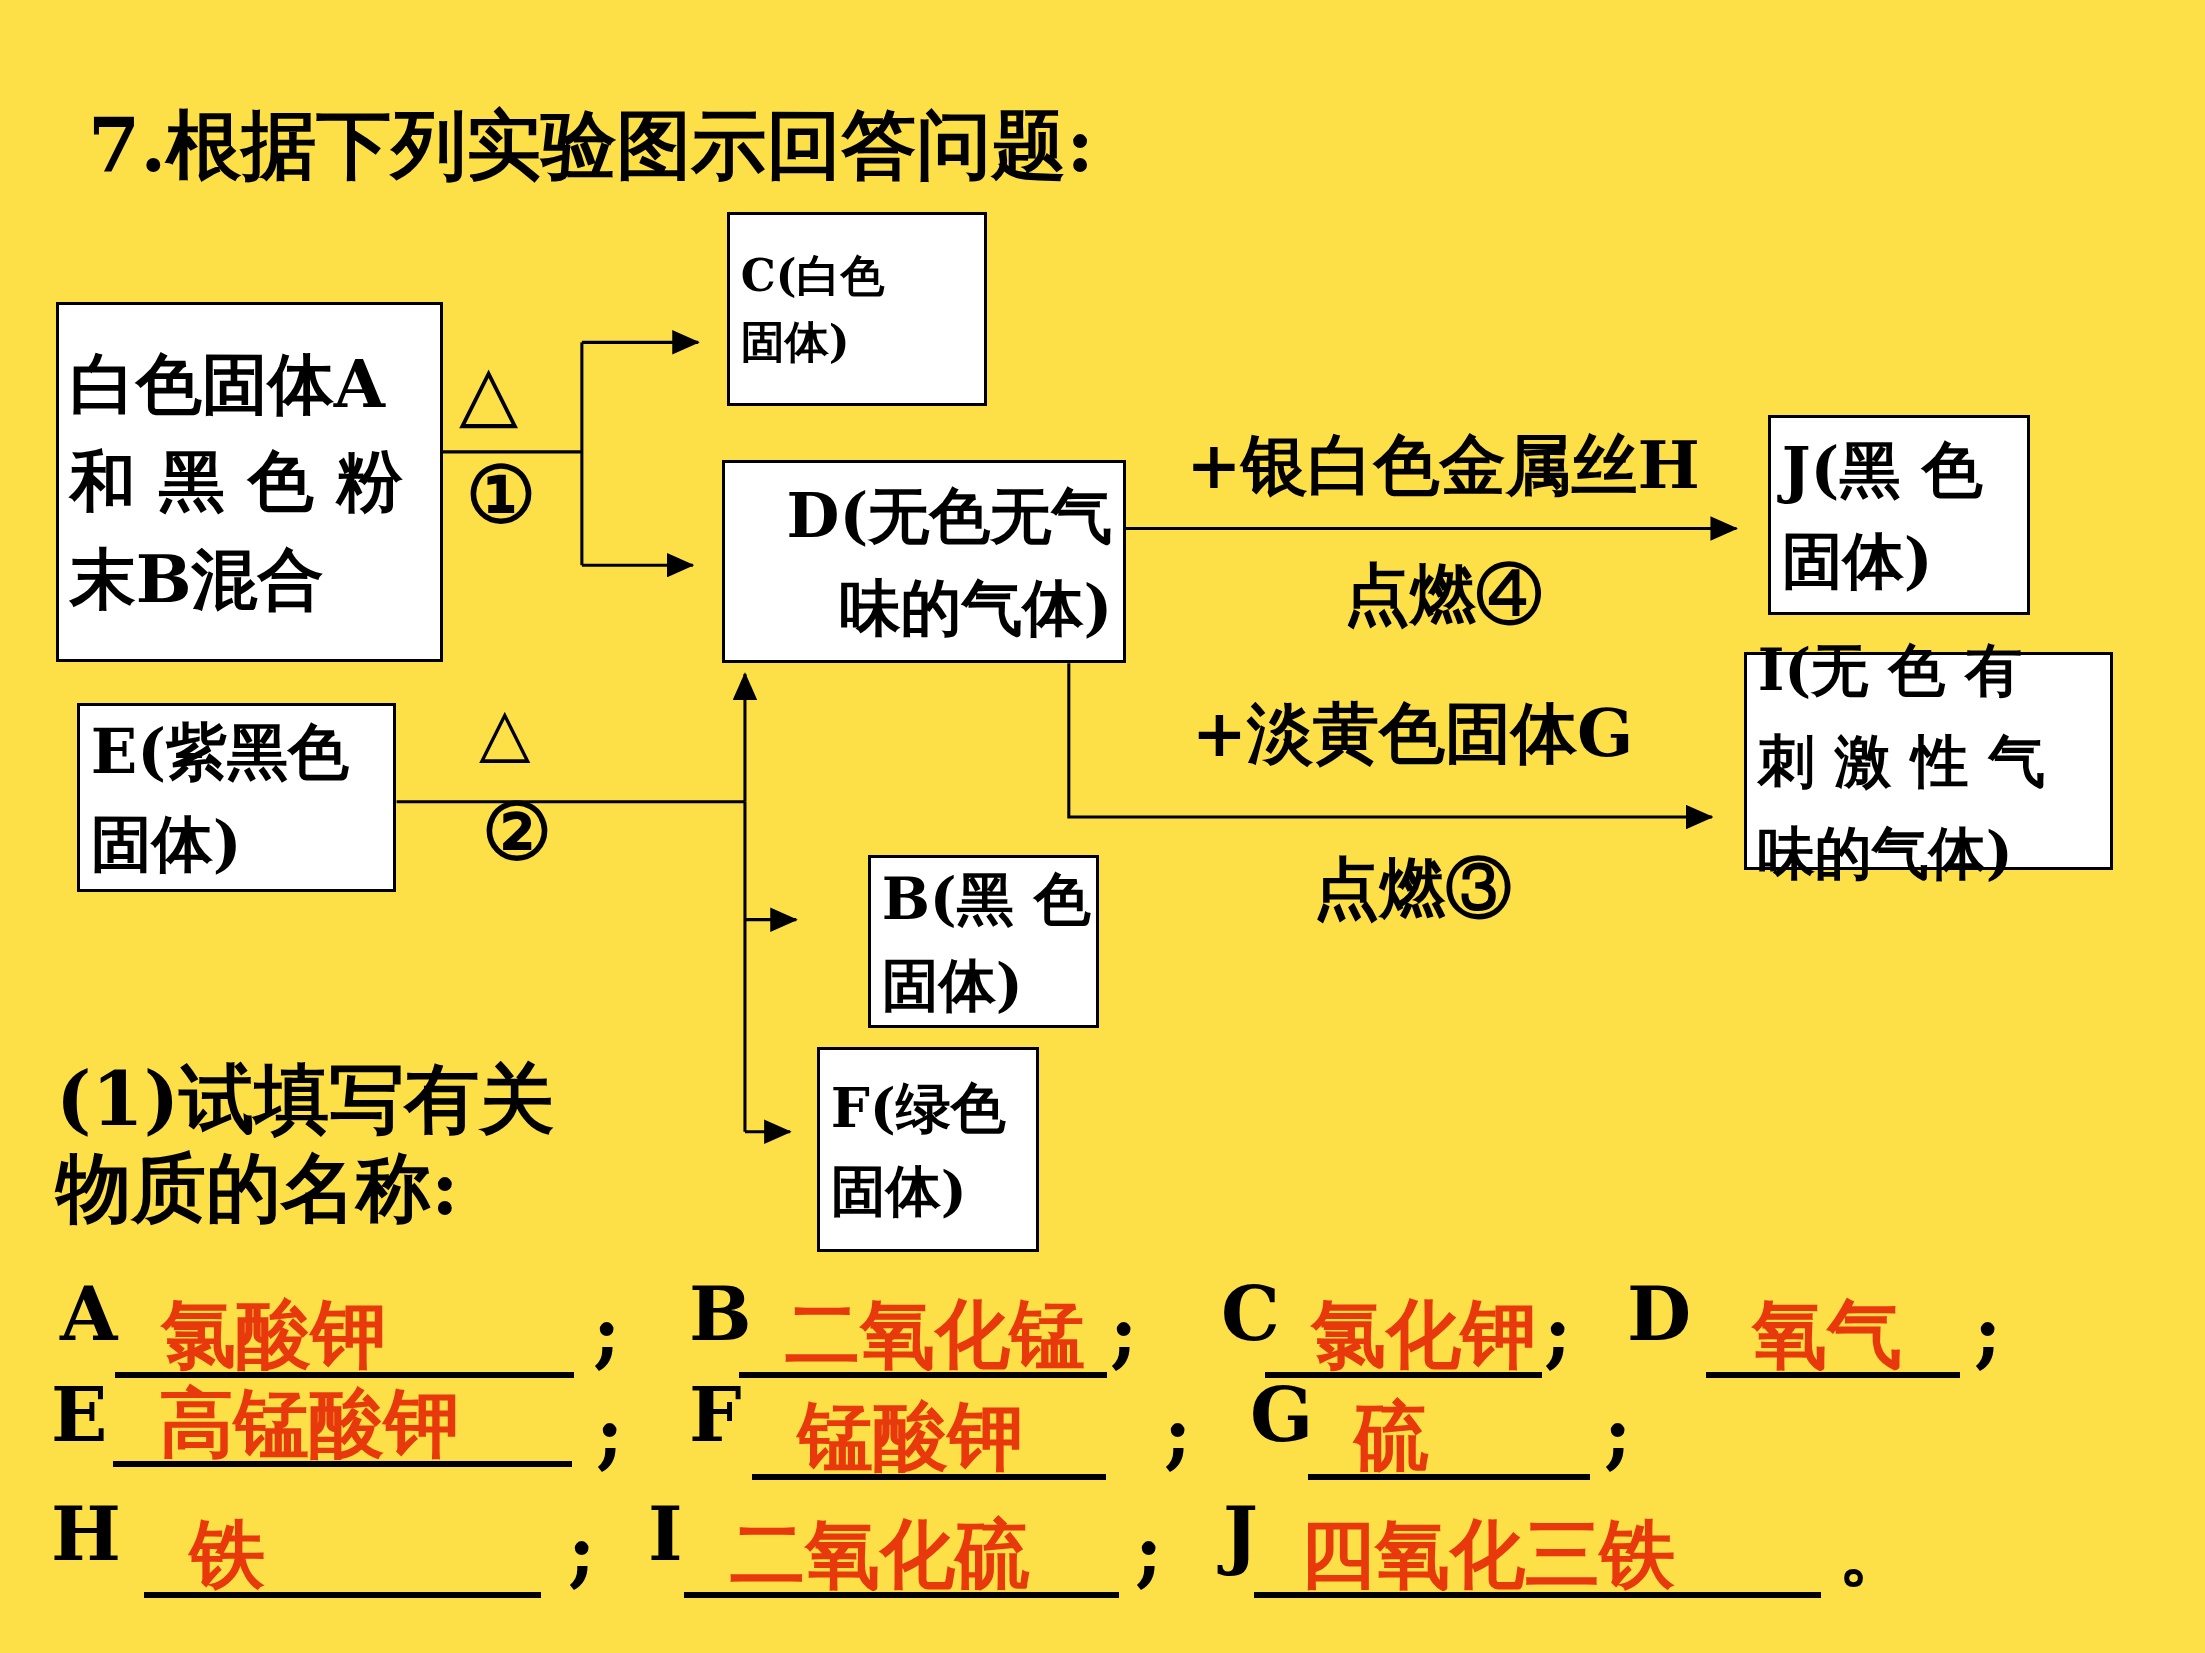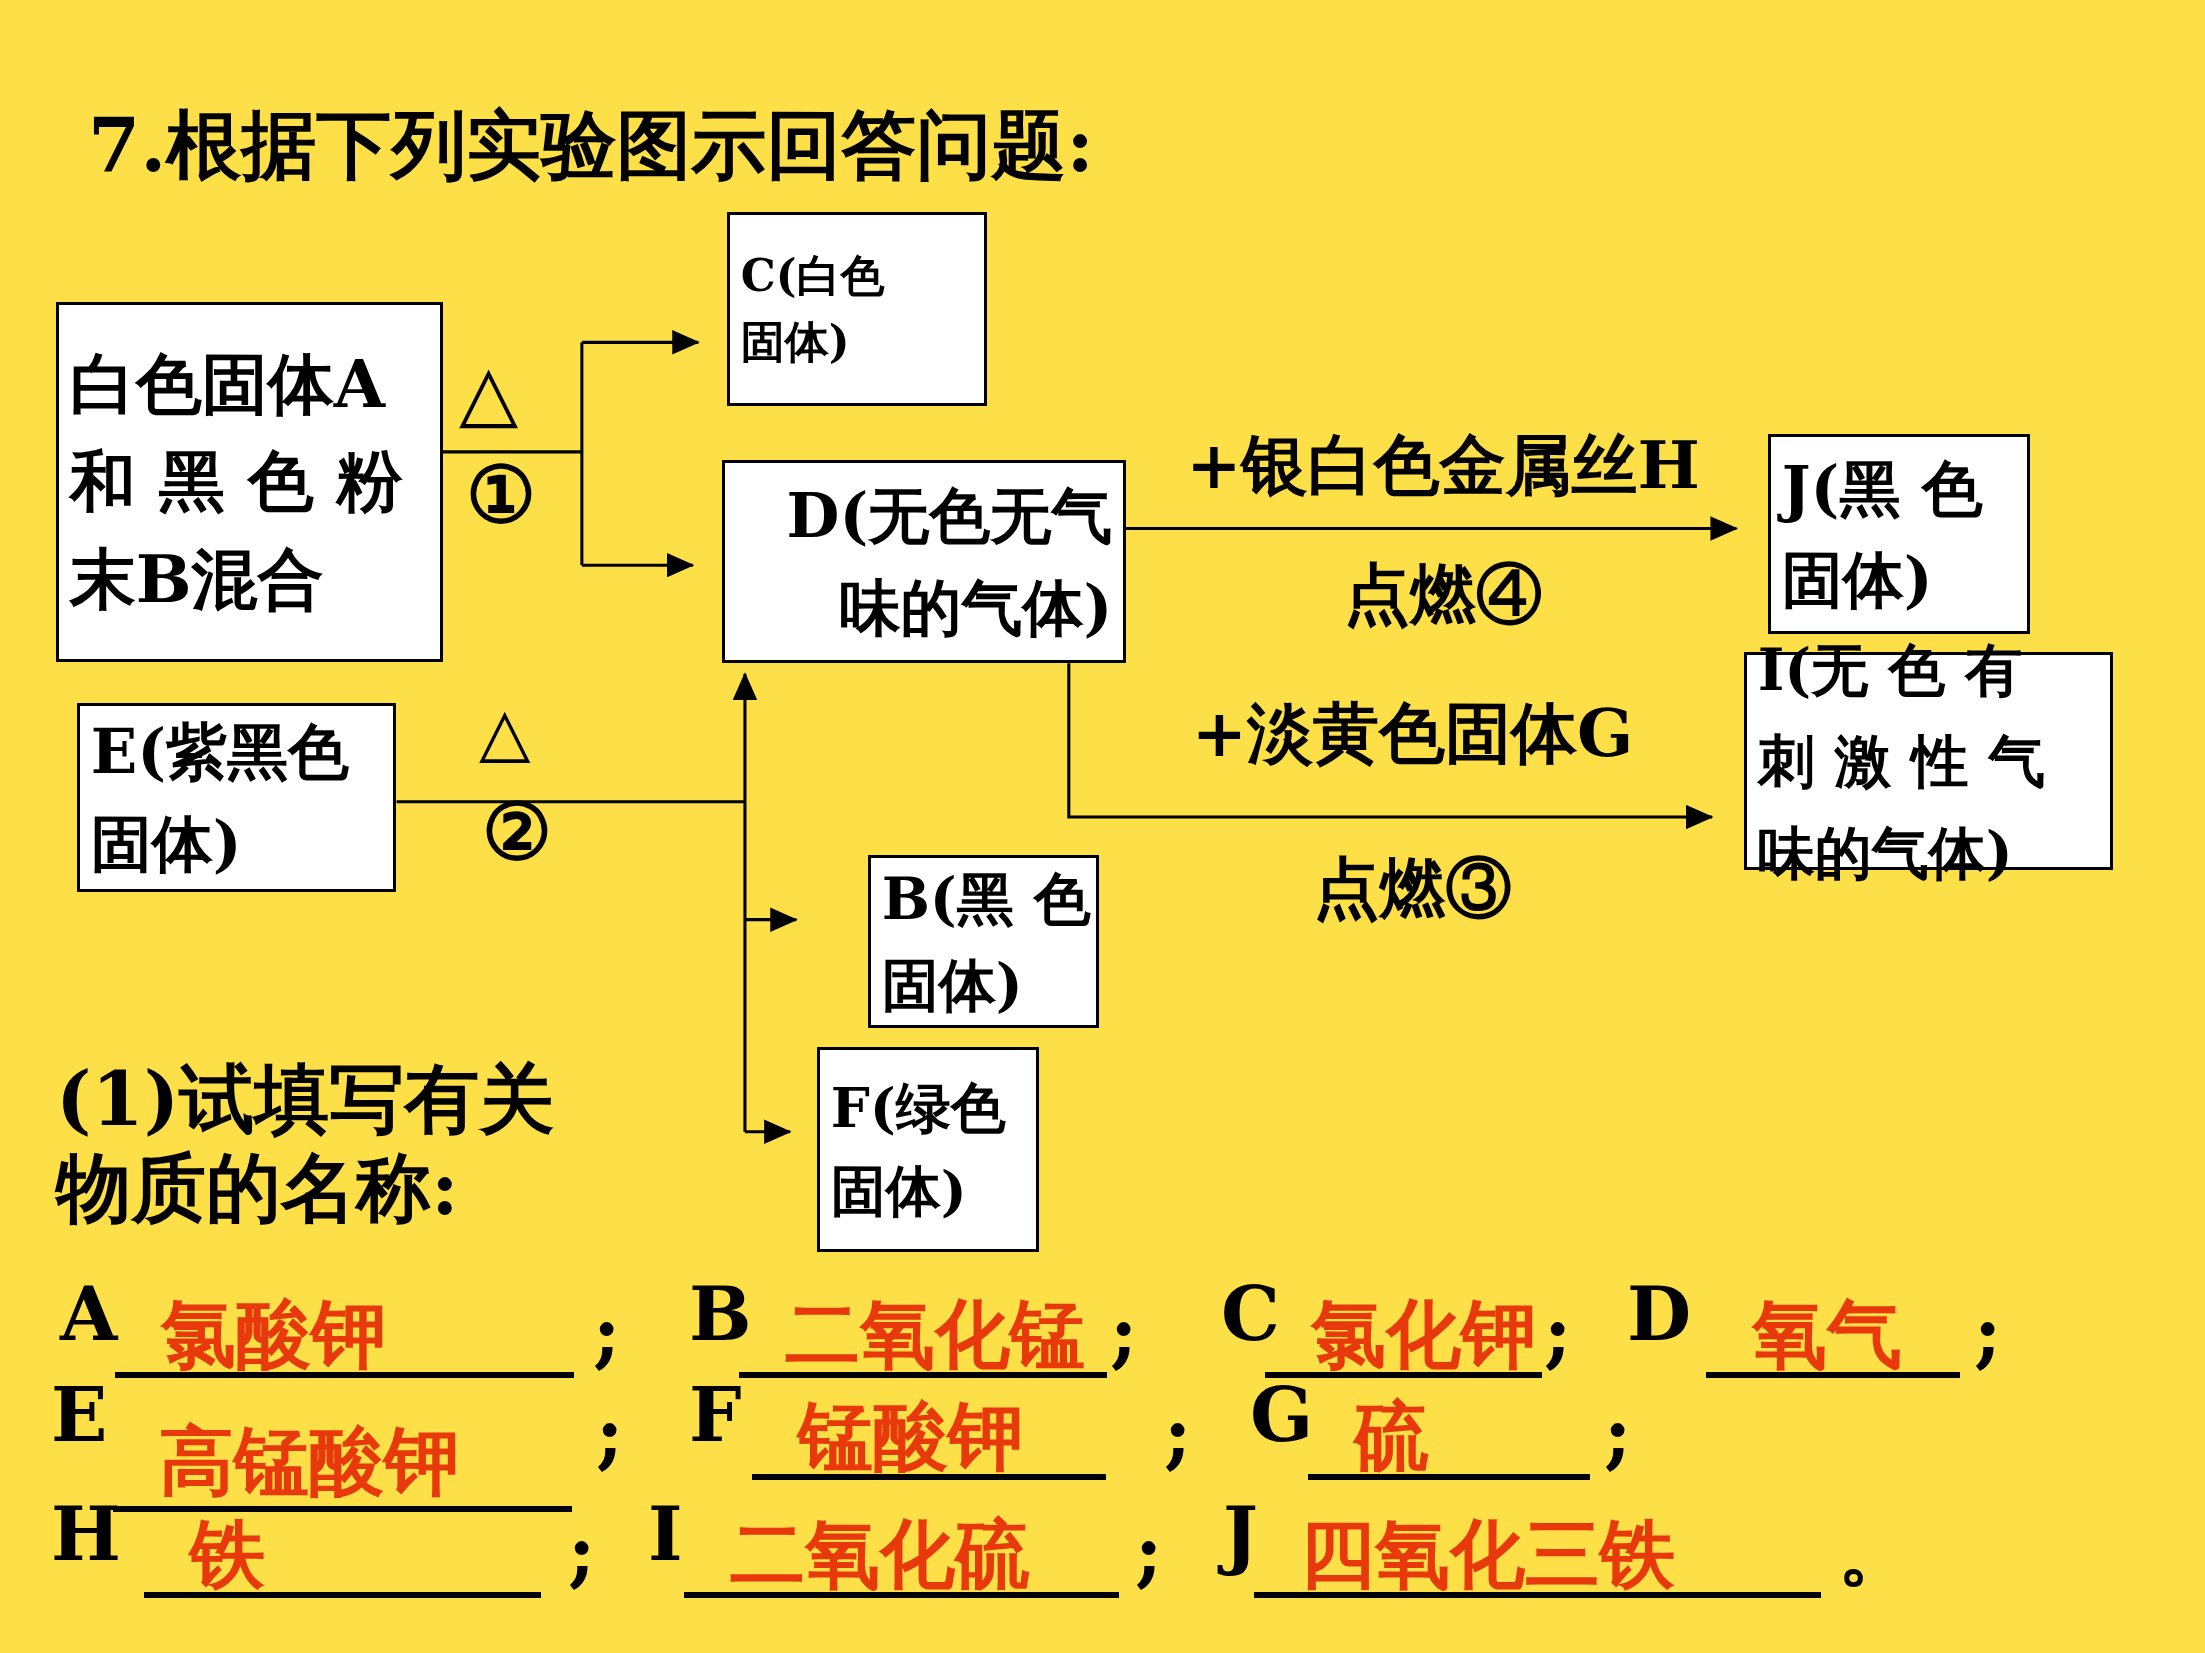--- a/index.html
+++ b/index.html
@@ -63,21 +63,21 @@
   <div class="box" style="left:727px;top:212px;width:260px;height:194px;font-size:44px;line-height:1.5;">
     <span class="ln">C(白色</span>
     <span class="ln">固体)</span>
   </div>
 
   <div class="box" style="left:722px;top:460px;width:404px;height:203px;font-size:61px;line-height:1.5;text-align:right;">
     <span class="ln">D(无色无气</span>
     <span class="ln">味的气体)</span>
   </div>
 
-  <div class="box" style="left:1768px;top:434px;width:262px;height:200px;font-size:61px;line-height:1.5;">
+  <div class="box" style="left:1768px;top:415px;width:262px;height:200px;font-size:61px;line-height:1.5;">
     <span class="ln">J(黑 色</span>
     <span class="ln">固体)</span>
   </div>
 
   <div class="box" style="left:77px;top:703px;width:319px;height:189px;font-size:61px;line-height:1.5;">
     <span class="ln">E(紫黑色</span>
     <span class="ln">固体)</span>
   </div>
 
   <div class="box" style="left:1744px;top:652px;width:369px;height:218px;font-size:57px;line-height:1.6;">
@@ -129,21 +129,21 @@
   </div>
   <div class="sep" style="left:1544px;top:1296px;">;</div>
 
   <div class="ansletter" style="left:1627px;top:1277px;">D</div>
   <div class="blank" style="left:1706px;top:1263px;width:254px;">
     <span class="red">氧气</span>
   </div>
   <div class="sep" style="left:1974px;top:1296px;">;</div>
 
   <div class="ansletter" style="left:51px;top:1378px;">E</div>
-  <div class="blank" style="left:113px;top:1397px;width:459px;font-family:Liberation Mono, monospace;">
+  <div class="blank" style="left:113px;top:1352px;width:459px;">
     <span class="red">高锰酸钾</span>
   </div>
   <div class="sep" style="left:596px;top:1397px;">;</div>
 
   <div class="ansletter" style="left:689px;top:1378px;">F</div>
   <div class="blank" style="left:752px;top:1365px;width:354px;">
     <span class="red">锰酸钾</span>
   </div>
   <div class="sep" style="left:1164px;top:1397px;">;</div>
 

